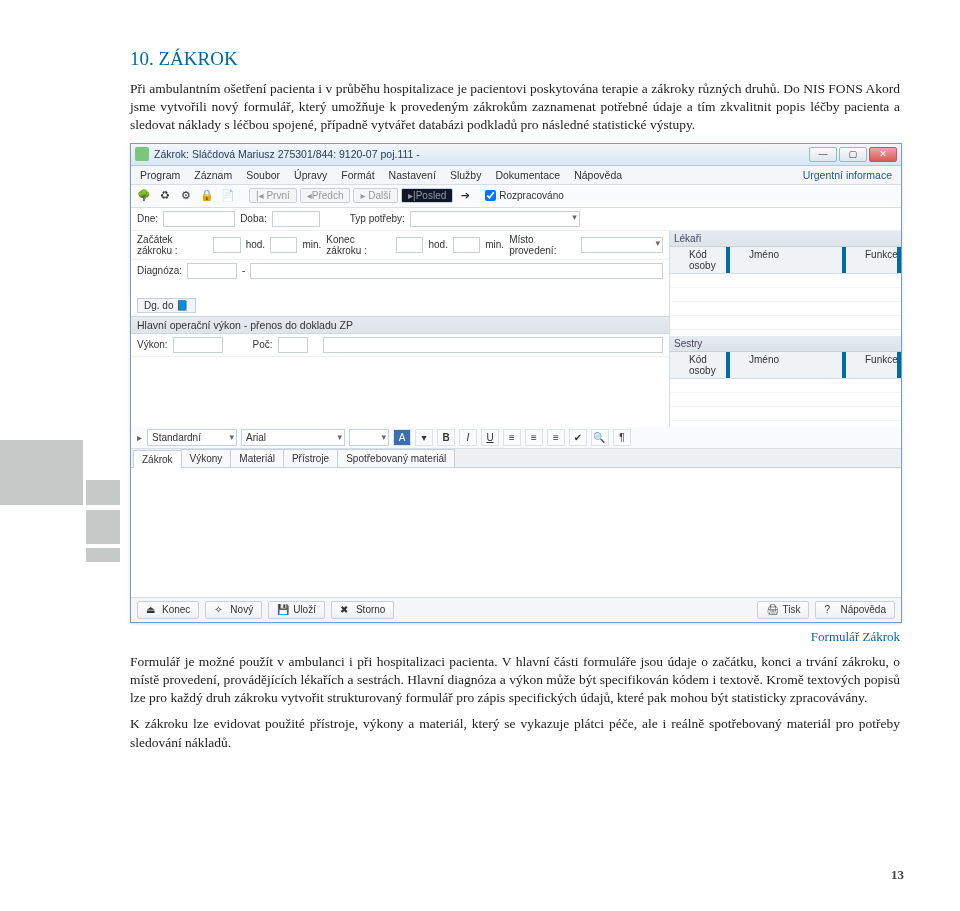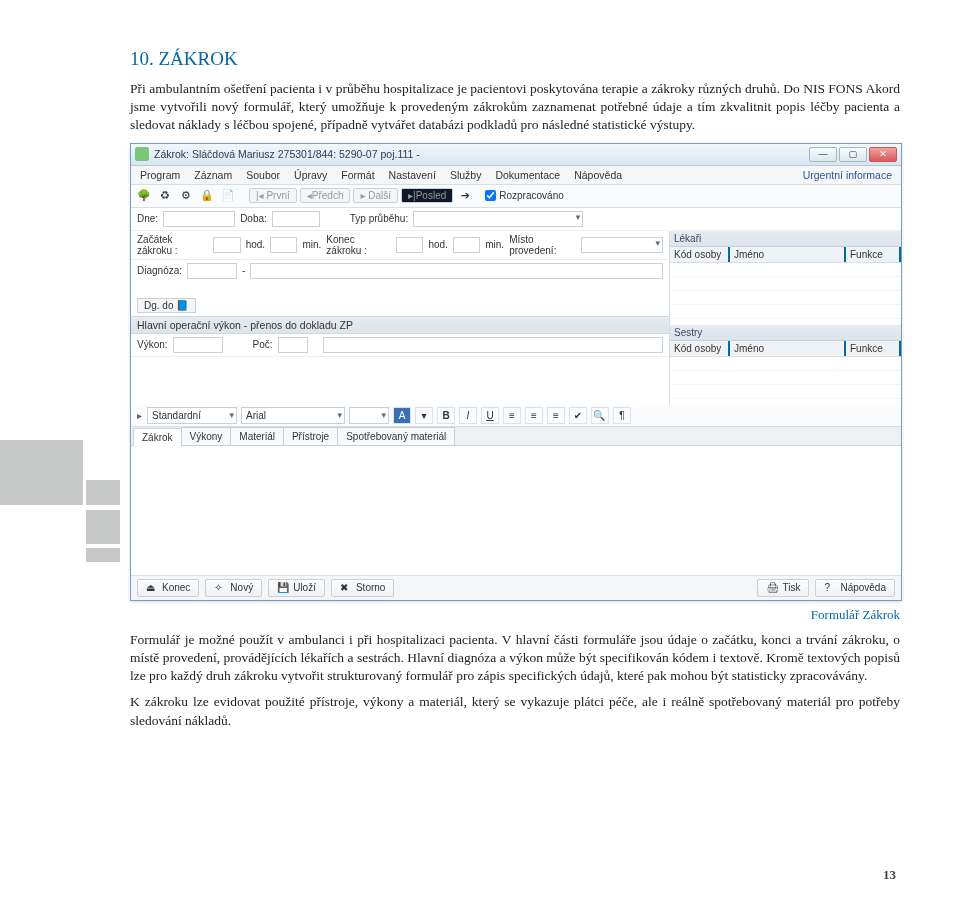--- a/index.html
+++ b/index.html
@@ -1,21 +1,21 @@
 <!DOCTYPE html>
 <html><head>
 <meta charset="utf-8">
 <style>
   * { box-sizing: border-box; margin: 0; padding: 0; }
   body { width: 960px; height: 911px; background: #fff; font-family: Georgia, serif; position: relative; }
   .page { padding: 48px 60px 20px 130px; }
   .title { color: #0068a8; font-size: 19px; font-weight: normal; margin-bottom: 10px; }
   .body-text { color: #222; font-size: 13.5px; line-height: 1.35; margin-bottom: 8px; text-align: justify; }
   .caption { color: #0068a8; font-size: 13px; text-align: right; margin: 6px 0 8px 0; }
-  .page-num { position: absolute; bottom: 28px; right: 64px; color: #444; font-size: 13px; font-weight: bold; }
+  .page-num { position: absolute; bottom: 28px; right: 56px; color: #444; font-size: 13px; font-weight: bold; }
   .squares { position: absolute; left: 0; top: 440px; }
   .sq { position: absolute; background: #c7c9c8; }
   .sq1 { width: 83px; height: 65px; left: 0; top: 0; }
   .sq2 { width: 34px; height: 25px; left: 86px; top: 40px; }
   .sq3 { width: 34px; height: 34px; left: 86px; top: 70px; }
   .sq4 { width: 34px; height: 14px; left: 86px; top: 108px; }
 
   
   .win { width: 772px; margin: 4px 0 4px 0; font-family: Tahoma, Arial, sans-serif; font-size: 10px; color: #333; border: 1px solid #7a9cc0; background: #fff; box-shadow: 0 1px 3px rgba(0,0,0,0.15); }
   .titlebar { height: 22px; background: linear-gradient(#f3f7fb,#d8e6f3); display: flex; align-items: center; padding: 0 4px; border-bottom: 1px solid #b9c8d8; }
@@ -40,21 +40,21 @@
   .lbl { font-size: 10px; color: #333; }
   .fld { height: 16px; border: 1px solid #c8d0d8; background: #fff; }
   .dd { height: 16px; border: 1px solid #c8d0d8; background: #fff; position: relative; }
   .dd::after { content:"▾"; position:absolute; right:2px; top:0; font-size:9px; color:#666; }
 
   .split { display: flex; }
   .left-panel { flex: 1; }
   .right-panel { width: 232px; border-left: 1px solid #d9dee4; }
   .gridhead { background: linear-gradient(#e6ebf0,#dde4ea); padding: 2px 4px; font-size: 10px; color: #446; border-bottom: 1px solid #c8d0d8; }
   .gridcols { display: flex; background: #f0f3f6; border-bottom: 1px solid #d9dee4; font-size: 10px; }
-  .gridcols div { padding: 2px 4px; border-right: 2px solid #0369a1; }
+  .gridcols div { padding: 2px 19px; border-right: 4px solid #0369a1; }
   .gridbody { height: 62px; background: #fff; }
   .gridbody .gr { height: 14px; border-bottom: 1px solid #f1f3f5; }
 
   .diag { display:flex; align-items:center; gap:5px; padding:3px 6px; }
   .btn-dg { display:inline-flex; align-items:center; gap:3px; padding:1px 6px; border:1px solid #c8d0d8; background:#f3f5f7; font-size:10px; }
   .sect-head { background: linear-gradient(#e6ebf0,#dde4ea); padding: 2px 6px; font-size: 10.5px; font-weight: normal; border-top:1px solid #d0d6dc; border-bottom:1px solid #d0d6dc;}
   .rtf-bar { display:flex; align-items:center; gap:4px; padding:2px 6px; border-bottom:1px solid #d9dee4; background:#fafbfc;}
   .rtf-dd { height:17px; border:1px solid #c8d0d8; background:#fff; font-size:10px; padding:0 14px 0 4px; display:inline-flex; align-items:center; position:relative;}
   .rtf-dd::after{content:"▾"; position:absolute; right:2px; font-size:9px; color:#666;}
   .rtf-ico { width:18px; height:17px; border:1px solid #dce2e8; display:inline-flex; align-items:center; justify-content:center; font-size:10px;}
@@ -78,21 +78,21 @@
   <div class="sq sq4"></div>
 </div>
 
 <div class="page">
   <h2 class="title">10. ZÁKROK</h2>
   <p class="body-text">Při ambulantním ošetření pacienta i v průběhu hospitalizace je pacientovi poskytována terapie a zákroky různých druhů. Do NIS FONS Akord jsme vytvořili nový formulář, který umožňuje k provedeným zákrokům zaznamenat potřebné údaje a tím zkvalitnit popis léčby pacienta a sledovat náklady s léčbou spojené, případně vytvářet databázi podkladů pro následné statistické výstupy.</p>
 
   <div class="win">
     <div class="titlebar">
       <div class="wicon"></div>
-      <div class="wtitle">Zákrok: Sláčdová Mariusz 275301/844: 5290-07 poj.111 -</div>
+      <div class="wtitle">Zákrok: Sláčdová Mariusz 275301/844: 9120-07 poj.111 -</div>
       <div class="winbtns">
         <div class="winbtn">—</div>
         <div class="winbtn">▢</div>
         <div class="winbtn close">✕</div>
       </div>
     </div>
 
     <div class="menubar">
       <span>Program</span>
       <span>Záznam</span>
@@ -123,21 +123,21 @@
         <span>Rozpracováno</span>
       </span>
     </div>
 
     <div class="row">
       <span class="lbl">Dne:</span>
       <span class="fld" style="width:72px"></span>
       <span class="lbl">Doba:</span>
       <span class="fld" style="width:48px"></span>
       <span style="width:20px"></span>
-      <span class="lbl">Typ průběhu:</span>
+      <span class="lbl">Typ potřeby:</span>
       <span class="dd" style="width:170px"></span>
     </div>
 
     <div class="split">
       <div class="left-panel">
         <div class="row">
           <span class="lbl">Začátek zákroku :</span>
           <span class="fld" style="width:30px"></span>
           <span class="lbl">hod.</span>
           <span class="fld" style="width:30px"></span>

